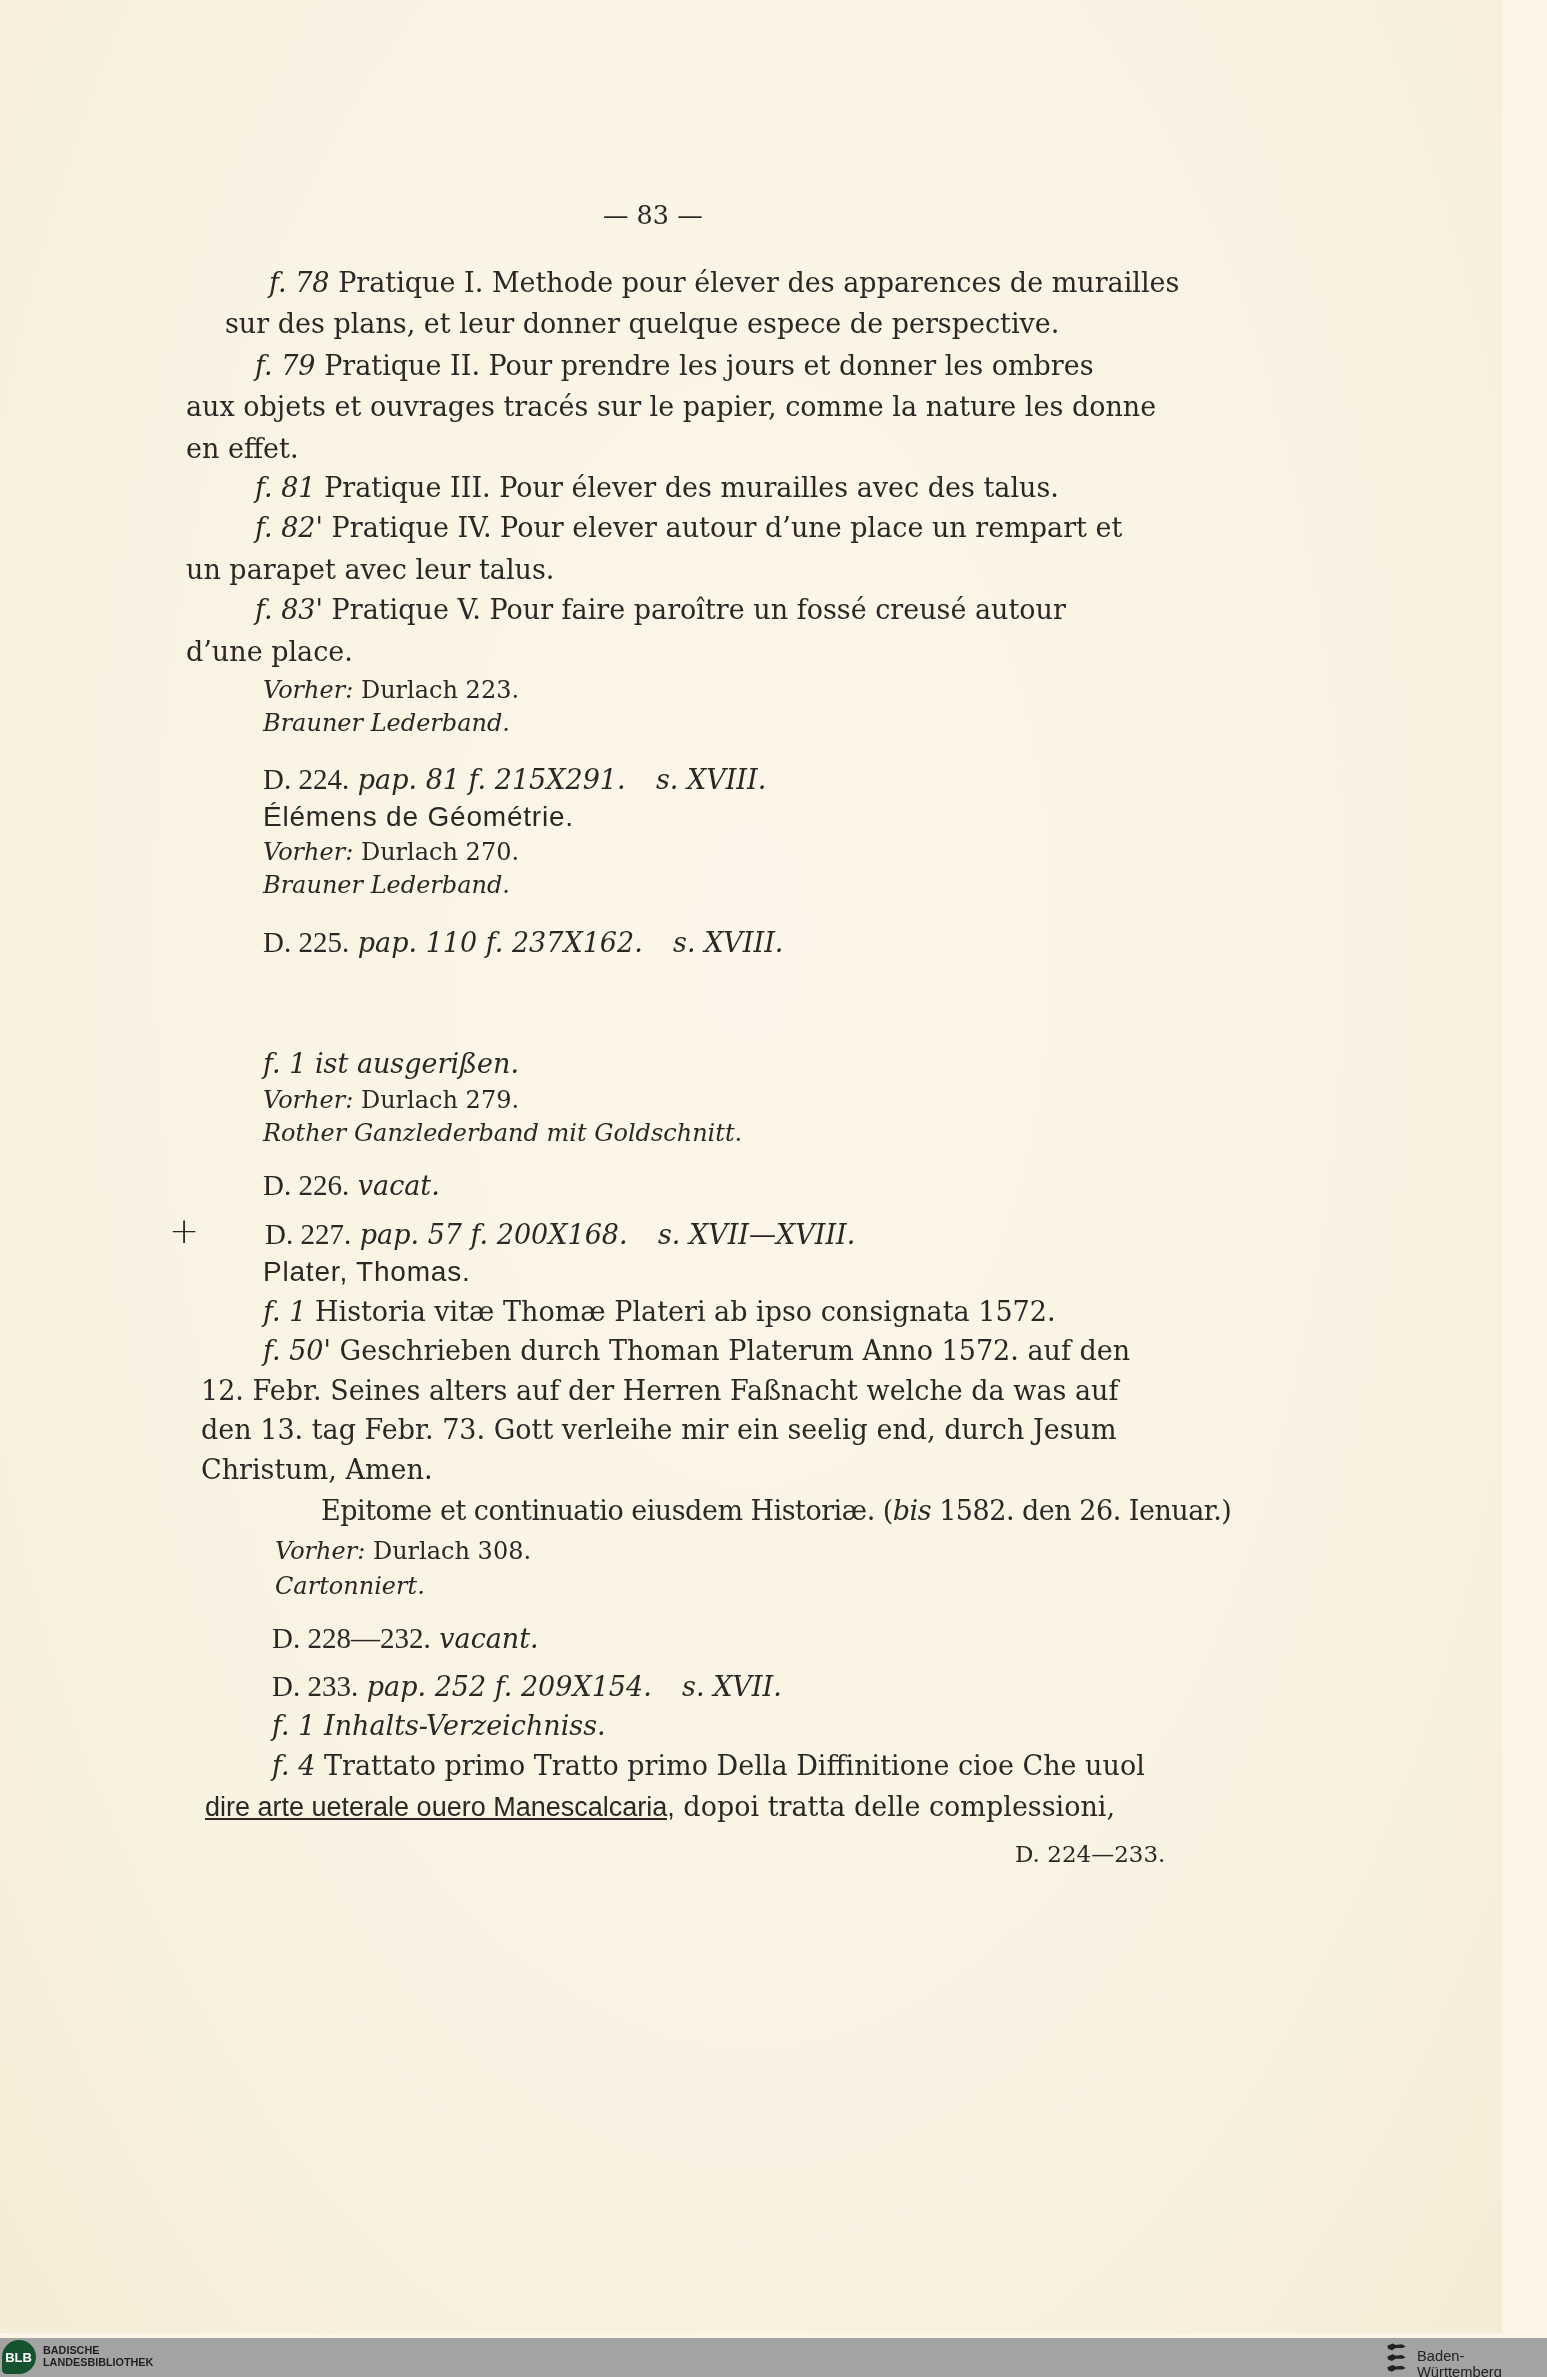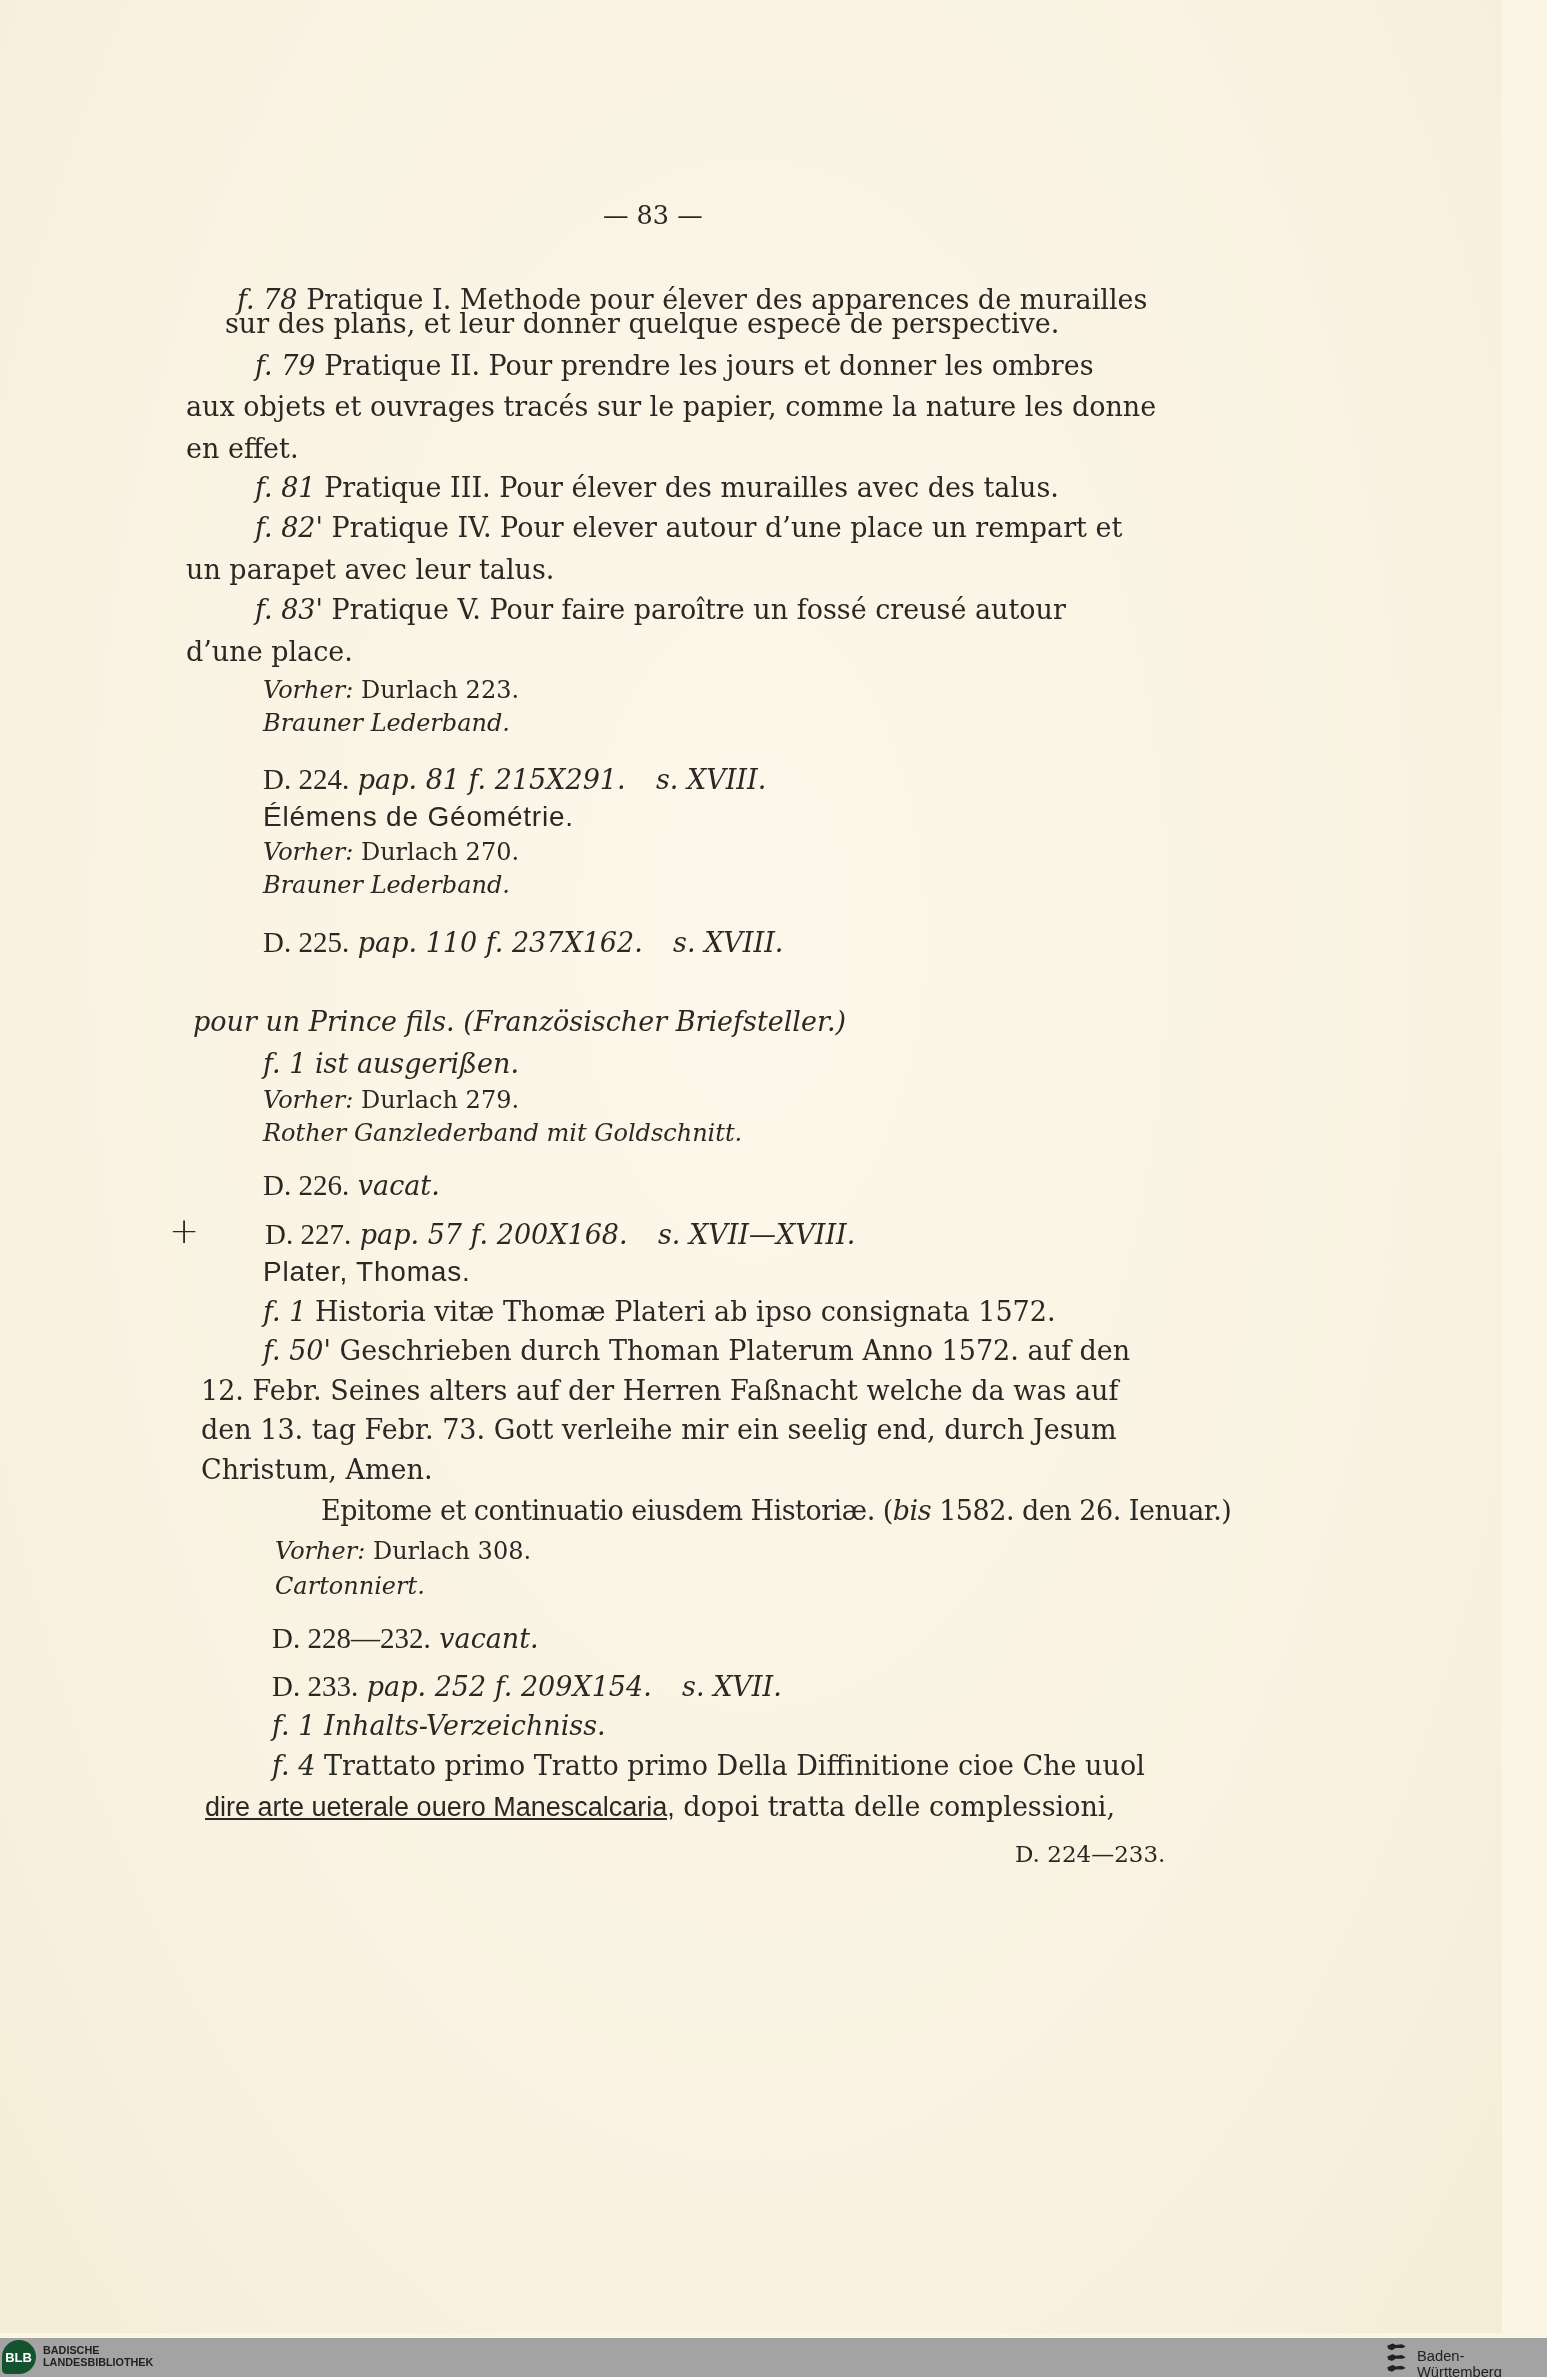--- a/index.html
+++ b/index.html
@@ -26,21 +26,21 @@
   .bw-icon { position: absolute; left: 1385px; top: 3.1px; width: 23px; height: 34px; color: #222; font-size: 10px; line-height: 10.8px; text-align: center; }
   .bw-text { position: absolute; left: 1417px; top: 10px; font-family: "Liberation Sans", sans-serif; font-size: 14.7px; color: #222; }
 </style>
 </head>
 <body>
 
 <div class="page">
 
   <div class="pagenum">— 83 —</div>
 
-  <div class="line just" style="left:237px; top:267px; width:921px;margin-top:17px;">
+  <div class="line just" style="left:269px; top:267px; width:921px;">
     <span><span class="it">f. 78</span> <span>Pratique I. Methode pour élever des apparences de murailles</span></span>
   </div>
   <div class="line" style="left:186px; top:308px;margin-left:39px;">sur des plans, et leur donner quelque espece de perspective.</div>
 
   <div class="line" style="left:255px; top:350px; width:921px;">
     <span class="it">f. 79</span> <span>Pratique II. Pour prendre les jours et donner les ombres</span>
   </div>
   <div class="line" style="left:186px; top:391px;">aux objets et ouvrages tracés sur le papier, comme la nature les donne</div>
   <div class="line" style="left:186px; top:433px;">en effet.</div>
 
@@ -72,21 +72,20 @@
   <div class="line" style="left:263px; top:837px; font-size:24px;">
     <span class="it">Vorher:</span> <span>Durlach 270.</span>
   </div>
   <div class="line it" style="left:263px; top:870px; font-size:24px;">Brauner Lederband.</div>
 
   <div class="line" style="left:263px; top:927px;">
     <span class="sig">D. 225.</span>
     <span class="it">pap. 110 f. 237X162.</span>
     <span class="it" style="margin-left:21.7px;">s. XVIII.</span>
   </div>
-  <div class="line it" style="left:193px; top:1006px;">pour un Prince fils. (Französischer Briefsteller.)</div>
   <div class="line it" style="left:263px; top:1048px;">f. 1 ist ausgerißen.</div>
   <div class="line" style="left:263px; top:1085px; font-size:24px;">
     <span class="it">Vorher:</span> <span>Durlach 279.</span>
   </div>
   <div class="line it" style="left:263px; top:1118px; font-size:24px;">Rother Ganzlederband mit Goldschnitt.</div>
 
   <div class="line" style="left:263px; top:1170px;">
     <span class="sig">D. 226.</span>
     <span class="it">vacat.</span>
   </div>

